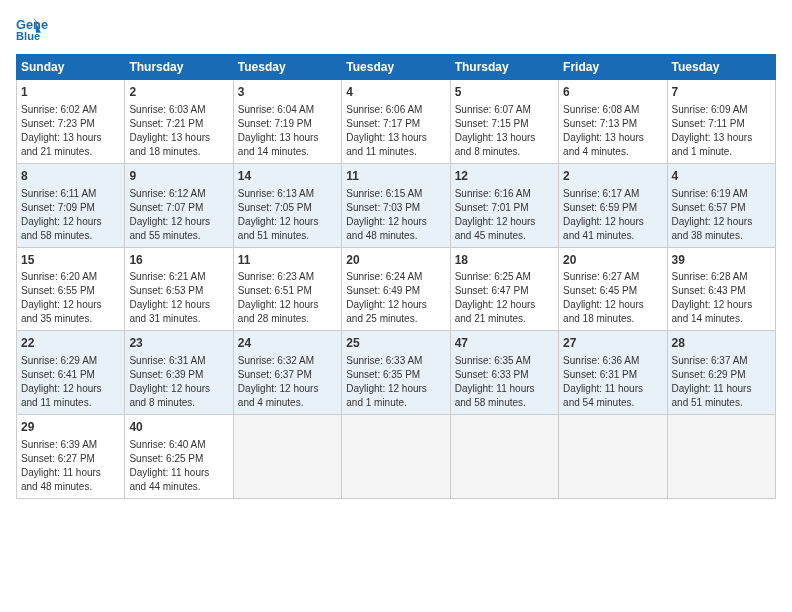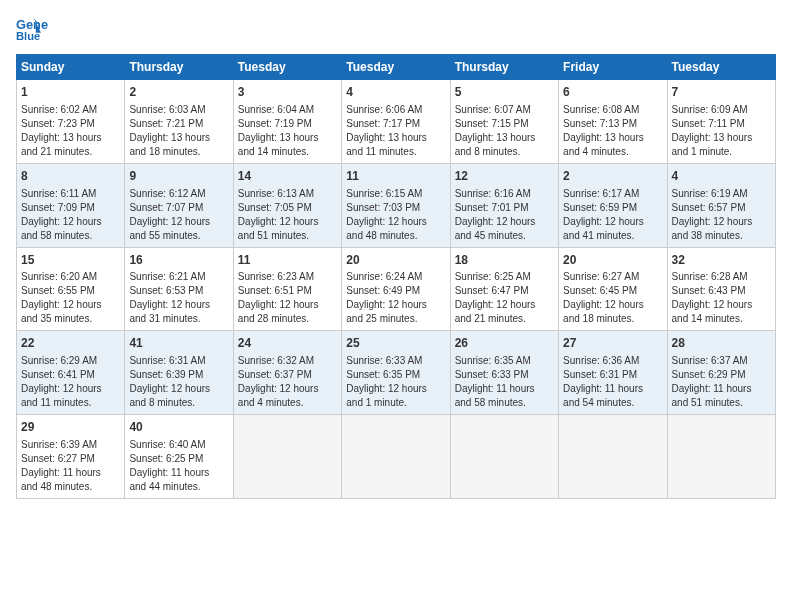--- a/index.html
+++ b/index.html
@@ -138,28 +138,28 @@
           <td><span class="day-num">2</span>Sunrise: 6:17 AM<br>Sunset: 6:59 PM<br>Daylight: 12 hours<br>and 41 minutes.<br></td>
           <td><span class="day-num">4</span>Sunrise: 6:19 AM<br>Sunset: 6:57 PM<br>Daylight: 12 hours<br>and 38 minutes.<br></td>
         </tr>
         <tr>
           <td><span class="day-num">15</span>Sunrise: 6:20 AM<br>Sunset: 6:55 PM<br>Daylight: 12 hours<br>and 35 minutes.<br></td>
           <td><span class="day-num">16</span>Sunrise: 6:21 AM<br>Sunset: 6:53 PM<br>Daylight: 12 hours<br>and 31 minutes.<br></td>
           <td><span class="day-num">11</span>Sunrise: 6:23 AM<br>Sunset: 6:51 PM<br>Daylight: 12 hours<br>and 28 minutes.<br></td>
           <td><span class="day-num">20</span>Sunrise: 6:24 AM<br>Sunset: 6:49 PM<br>Daylight: 12 hours<br>and 25 minutes.<br></td>
           <td><span class="day-num">18</span>Sunrise: 6:25 AM<br>Sunset: 6:47 PM<br>Daylight: 12 hours<br>and 21 minutes.<br></td>
           <td><span class="day-num">20</span>Sunrise: 6:27 AM<br>Sunset: 6:45 PM<br>Daylight: 12 hours<br>and 18 minutes.<br></td>
-          <td><span class="day-num">32</span>Sunrise: 6:28 AM<br>Sunset: 6:43 PM<br>Daylight: 12 hours<br>and 14 minutes.<br></td>
+          <td><span class="day-num">39</span>Sunrise: 6:28 AM<br>Sunset: 6:43 PM<br>Daylight: 12 hours<br>and 14 minutes.<br></td>
         </tr>
         <tr>
           <td><span class="day-num">22</span>Sunrise: 6:29 AM<br>Sunset: 6:41 PM<br>Daylight: 12 hours<br>and 11 minutes.<br></td>
-          <td><span class="day-num">41</span>Sunrise: 6:31 AM<br>Sunset: 6:39 PM<br>Daylight: 12 hours<br>and 8 minutes.<br></td>
+          <td><span class="day-num">23</span>Sunrise: 6:31 AM<br>Sunset: 6:39 PM<br>Daylight: 12 hours<br>and 8 minutes.<br></td>
           <td><span class="day-num">24</span>Sunrise: 6:32 AM<br>Sunset: 6:37 PM<br>Daylight: 12 hours<br>and 4 minutes.<br></td>
           <td><span class="day-num">25</span>Sunrise: 6:33 AM<br>Sunset: 6:35 PM<br>Daylight: 12 hours<br>and 1 minute.<br></td>
-          <td><span class="day-num">26</span>Sunrise: 6:35 AM<br>Sunset: 6:33 PM<br>Daylight: 11 hours<br>and 58 minutes.<br></td>
+          <td><span class="day-num">47</span>Sunrise: 6:35 AM<br>Sunset: 6:33 PM<br>Daylight: 11 hours<br>and 58 minutes.<br></td>
           <td><span class="day-num">27</span>Sunrise: 6:36 AM<br>Sunset: 6:31 PM<br>Daylight: 11 hours<br>and 54 minutes.<br></td>
           <td><span class="day-num">28</span>Sunrise: 6:37 AM<br>Sunset: 6:29 PM<br>Daylight: 11 hours<br>and 51 minutes.<br></td>
         </tr>
         <tr>
           <td><span class="day-num">29</span>Sunrise: 6:39 AM<br>Sunset: 6:27 PM<br>Daylight: 11 hours<br>and 48 minutes.<br></td>
           <td><span class="day-num">40</span>Sunrise: 6:40 AM<br>Sunset: 6:25 PM<br>Daylight: 11 hours<br>and 44 minutes.<br></td>
           <td class="empty-cell"></td>
           <td class="empty-cell"></td>
           <td class="empty-cell"></td>
           <td class="empty-cell"></td>

